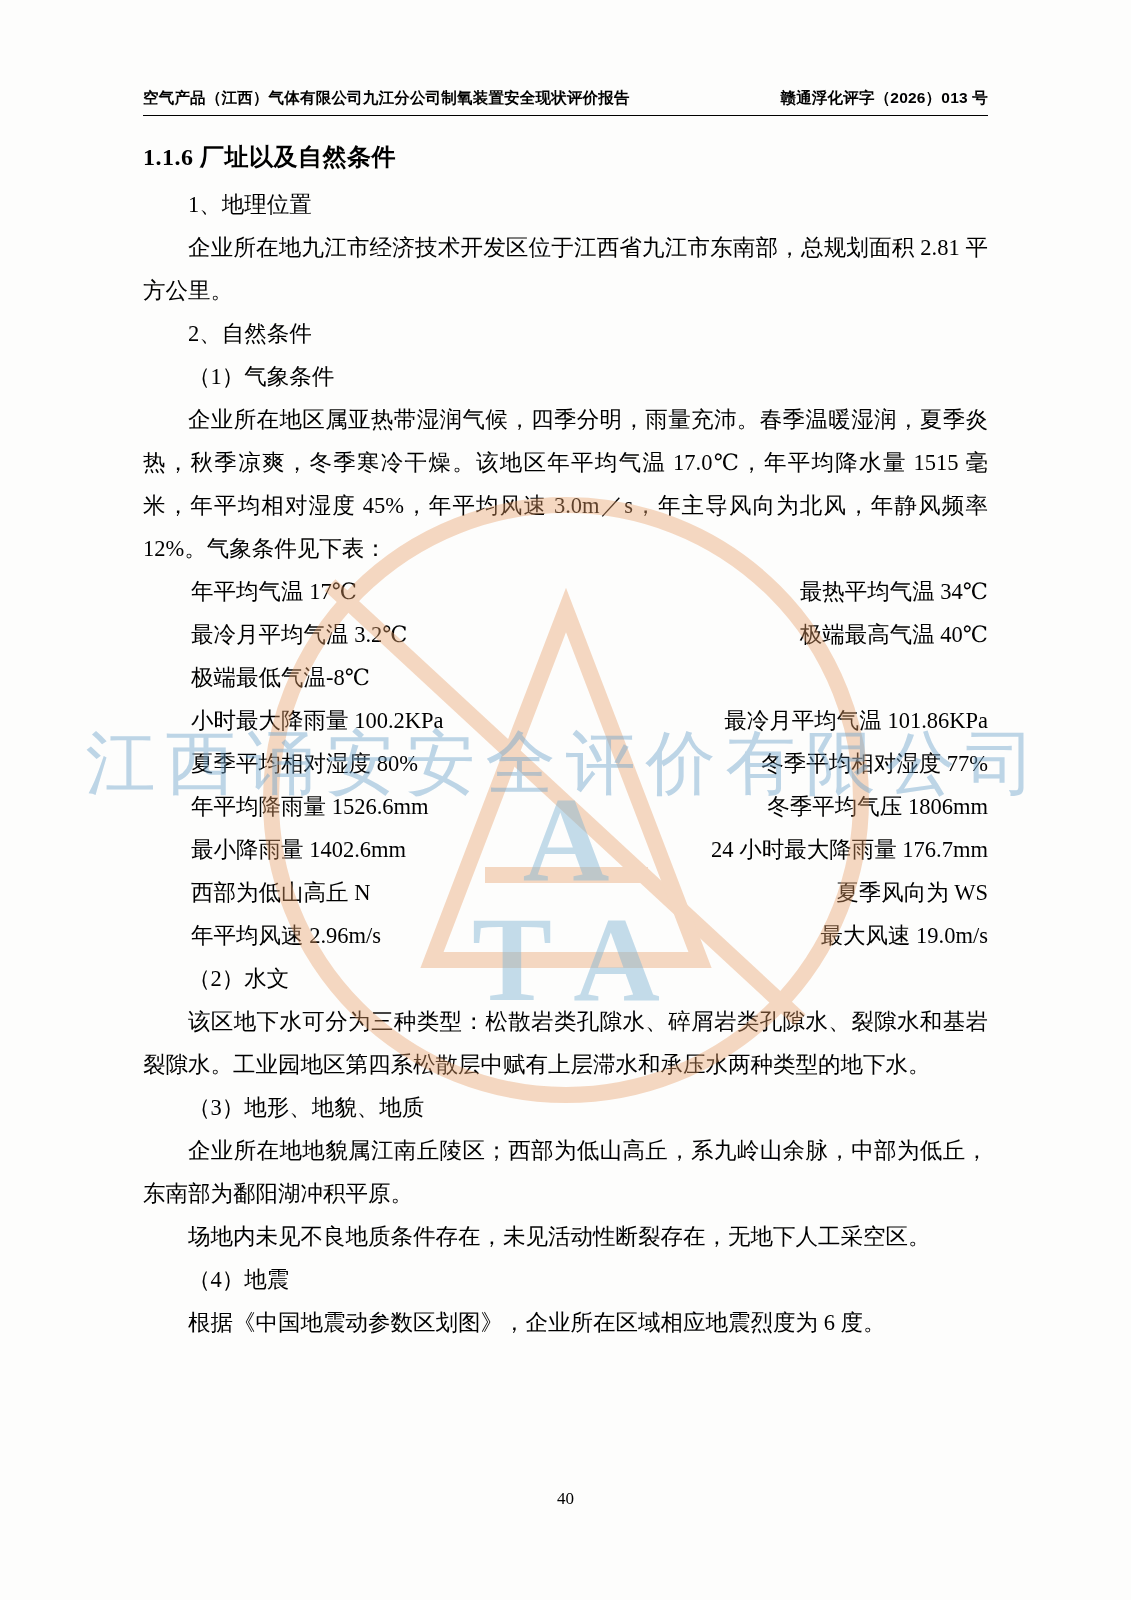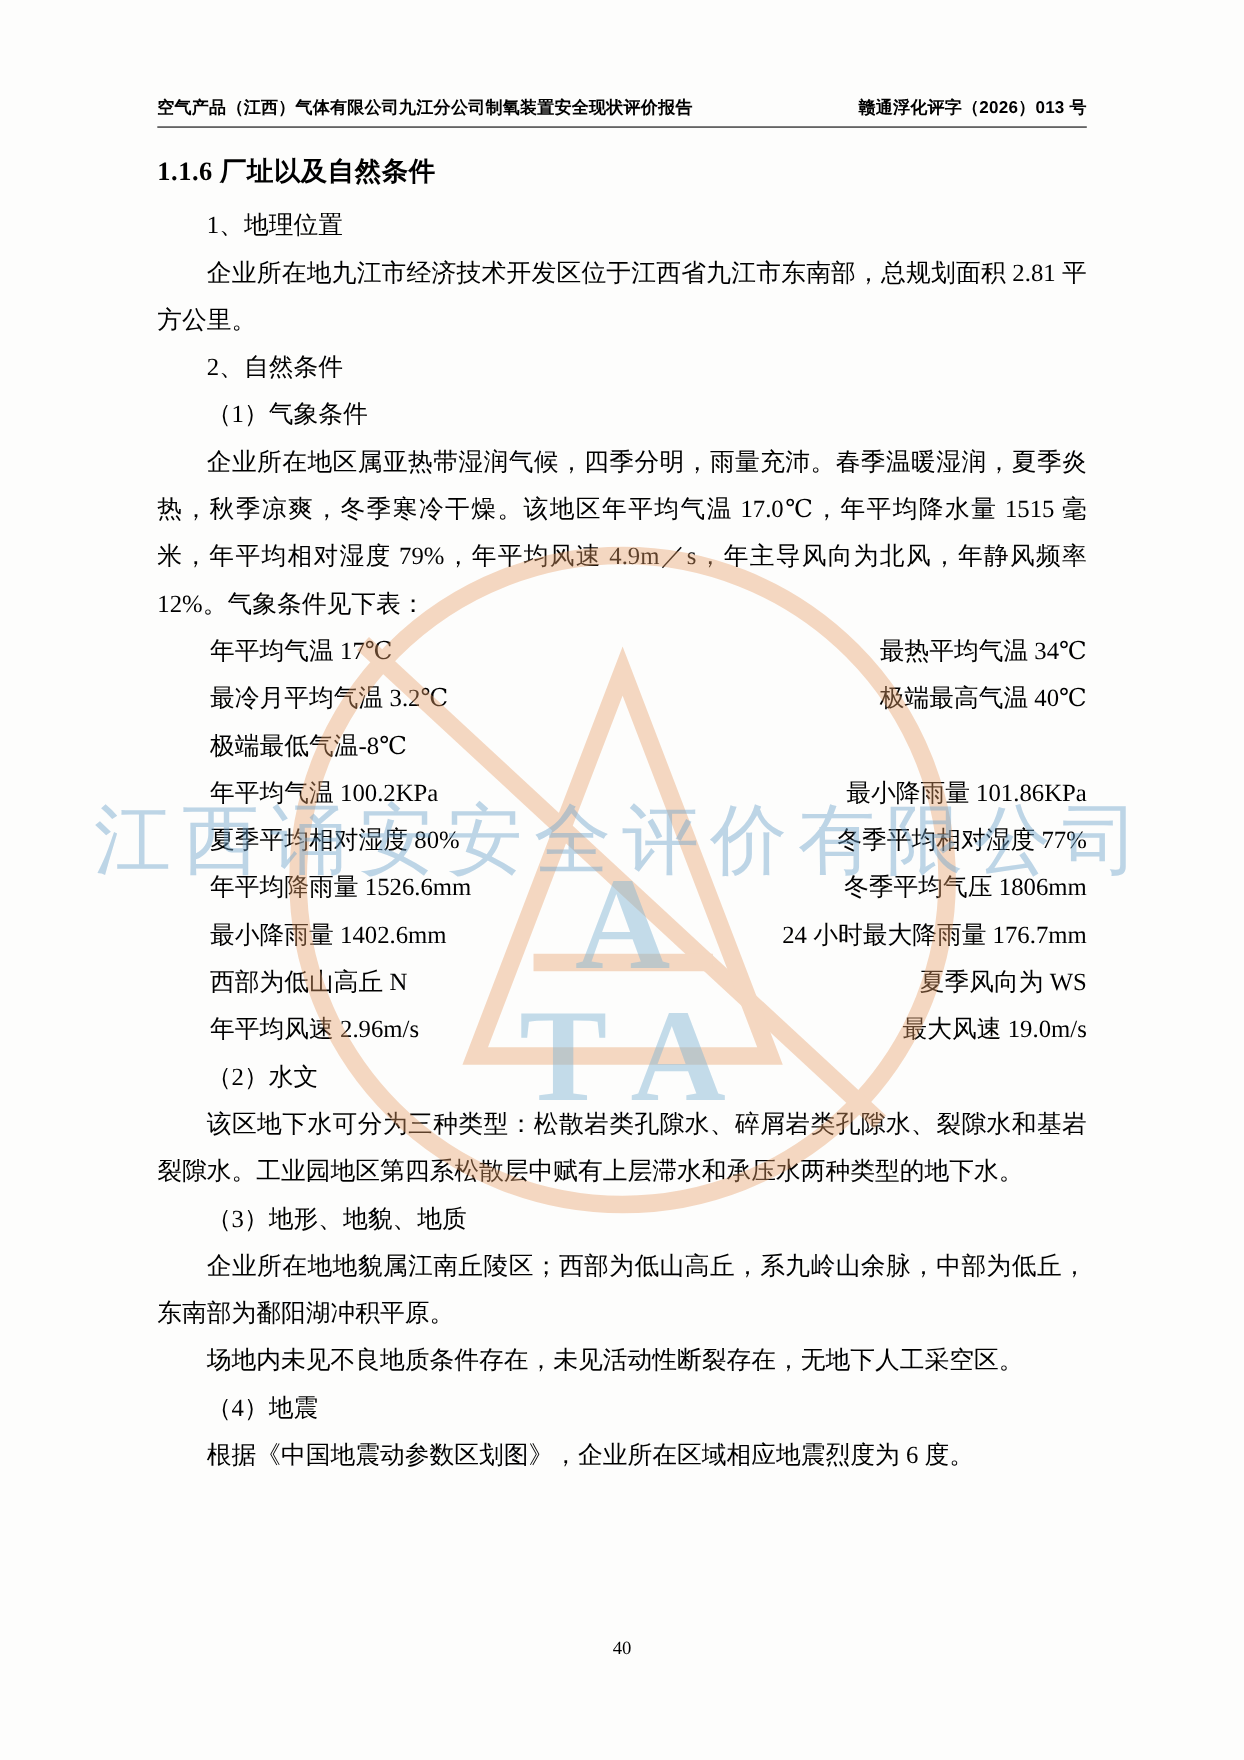--- a/index.html
+++ b/index.html
@@ -144,39 +144,39 @@
 
     <div class="body-text">
 
       <div class="h3">1.1.6 厂址以及自然条件</div>
 
       <p class="p">1、地理位置</p>
       <p class="p">企业所在地九江市经济技术开发区位于江西省九江市东南部，总规划面积 2.81 平方公里。</p>
 
       <p class="p">2、自然条件</p>
       <p class="p">（1）气象条件</p>
-      <p class="p">企业所在地区属亚热带湿润气候，四季分明，雨量充沛。春季温暖湿润，夏季炎热，秋季凉爽，冬季寒冷干燥。该地区年平均气温 17.0℃，年平均降水量 1515 毫米，年平均相对湿度 79%，年平均风速 4.9m／s，年主导风向为北风，年静风频率 12%。气象条件见下表：</p>
+      <p class="p">企业所在地区属亚热带湿润气候，四季分明，雨量充沛。春季温暖湿润，夏季炎热，秋季凉爽，冬季寒冷干燥。该地区年平均气温 17.0℃，年平均降水量 1515 毫米，年平均相对湿度 45%，年平均风速 3.0m／s，年主导风向为北风，年静风频率 12%。气象条件见下表：</p>
 
       <table class="met-table">
         <tbody>
           <tr>
             <td class="c1">年平均气温 17℃</td>
             <td class="c2">最热平均气温 34℃</td>
           </tr>
           <tr>
             <td class="c1">最冷月平均气温 3.2℃</td>
             <td class="c2">极端最高气温 40℃</td>
           </tr>
           <tr>
             <td class="c1">极端最低气温-8℃</td>
             <td class="c2"></td>
           </tr>
           <tr>
-            <td class="c1">年平均气温 100.2KPa</td>
-            <td class="c2">最小降雨量 101.86KPa</td>
+            <td class="c1">小时最大降雨量 100.2KPa</td>
+            <td class="c2">最冷月平均气温 101.86KPa</td>
           </tr>
           <tr>
             <td class="c1">夏季平均相对湿度 80%</td>
             <td class="c2">冬季平均相对湿度 77%</td>
           </tr>
           <tr>
             <td class="c1">年平均降雨量 1526.6mm</td>
             <td class="c2">冬季平均气压 1806mm</td>
           </tr>
           <tr>

